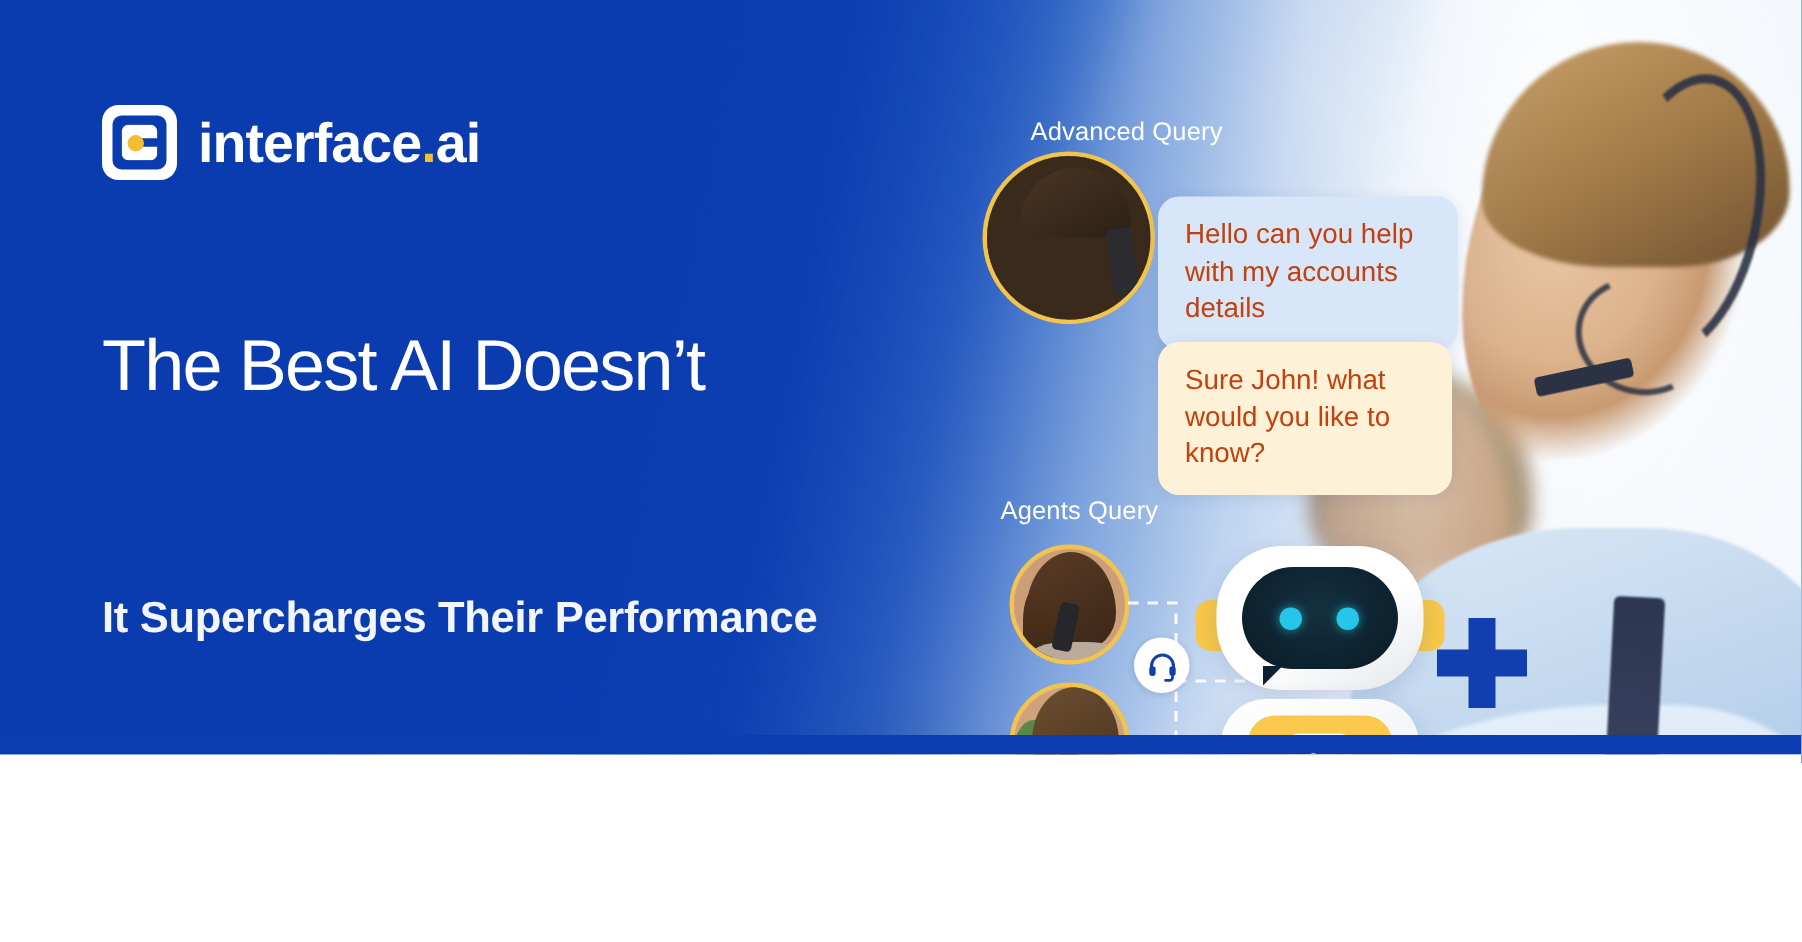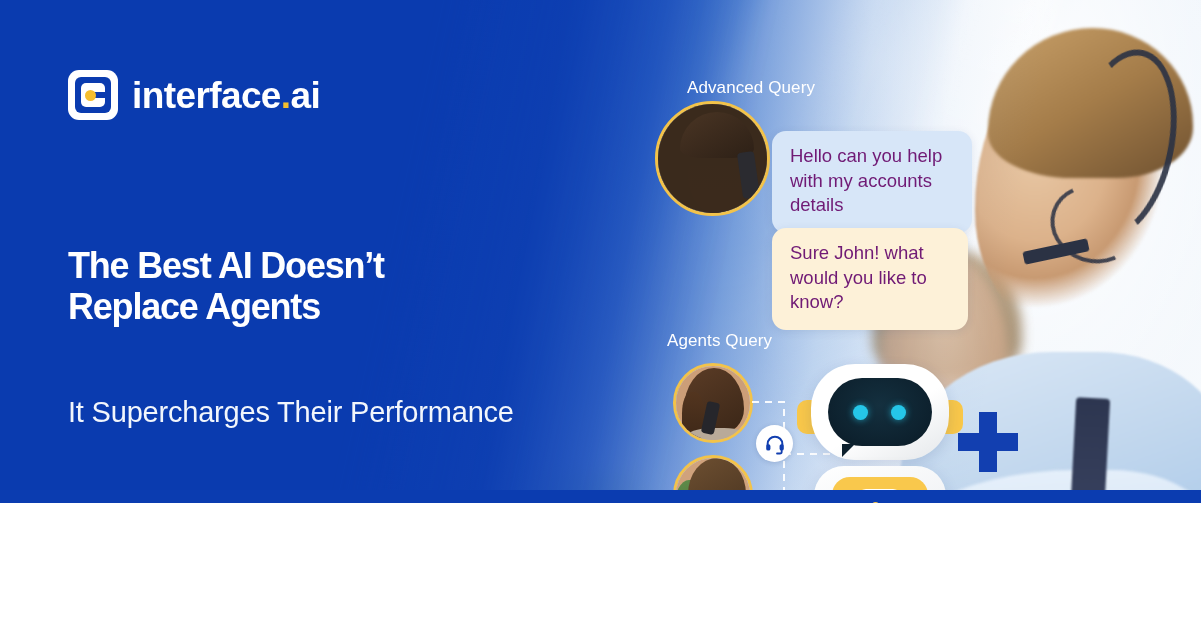--- a/index.html
+++ b/index.html
@@ -229,35 +229,35 @@
     color: #ffffff;
     letter-spacing: -0.6px;
     line-height: 1;
     white-space: nowrap;
   }
   .logo-word .dot { color: #F5BE2E; }
 
   
   .headline {
     position: absolute;
-    left: 68px; top: 246px;
+    left: 68px; top: 218px;
     width: 620px;
     color: #ffffff;
-    font-size: 36px;
-    font-weight: 700;
+    font-size: 48px;
+    font-weight: 400;
     line-height: 1.13;
     letter-spacing: -1.2px;
   }
   .headline .line { display: block; }
   .subhead {
     position: absolute;
     left: 68px; top: 396px;
     color: #F2F6FC;
     font-size: 29px;
-    font-weight: 400;
+    font-weight: 700;
     letter-spacing: -0.2px;
     white-space: nowrap;
   }
 
   
   .query-label {
     position: absolute;
     color: #ffffff;
     font-size: 17px;
     font-weight: 400;
@@ -376,21 +376,21 @@
     border-radius: 40% 40% 0 0;
     background: #4e5a66;
   }
 
   
   .bubble {
     position: absolute;
     border-radius: 14px;
     padding: 13px 3px 15px 18px;
     box-sizing: border-box;
-    color: #701a75;
+    color: #c2410c;
     font-size: 18.5px;
     line-height: 1.33;
     font-weight: 400;
     box-shadow: 0 2px 10px rgba(20,50,110,0.10);
   }
   #bubble-user {
     left: 772px; top: 131px;
     width: 200px;
     background: #D7E6F8;
   }
@@ -558,21 +558,20 @@
 
   <div class="logo">
     <div class="logo-mark">
       <div class="logo-dot"></div>
     </div>
     <div class="logo-word"><span>interface</span><span class="dot">.</span><span>ai</span></div>
   </div>
 
   <div class="headline">
     <span class="line">The Best AI Doesn’t</span>
-    <span class="line">Replace Agents</span>
   </div>
   <div class="subhead">It Supercharges Their Performance</div>
 
   <div class="query-label" id="adv-label">Advanced Query</div>
 
   <div class="avatar" id="avatar-advanced">
     <div class="face"></div>
     <div class="hair"></div>
     <div class="beard"></div>
     <div class="phone"></div>

